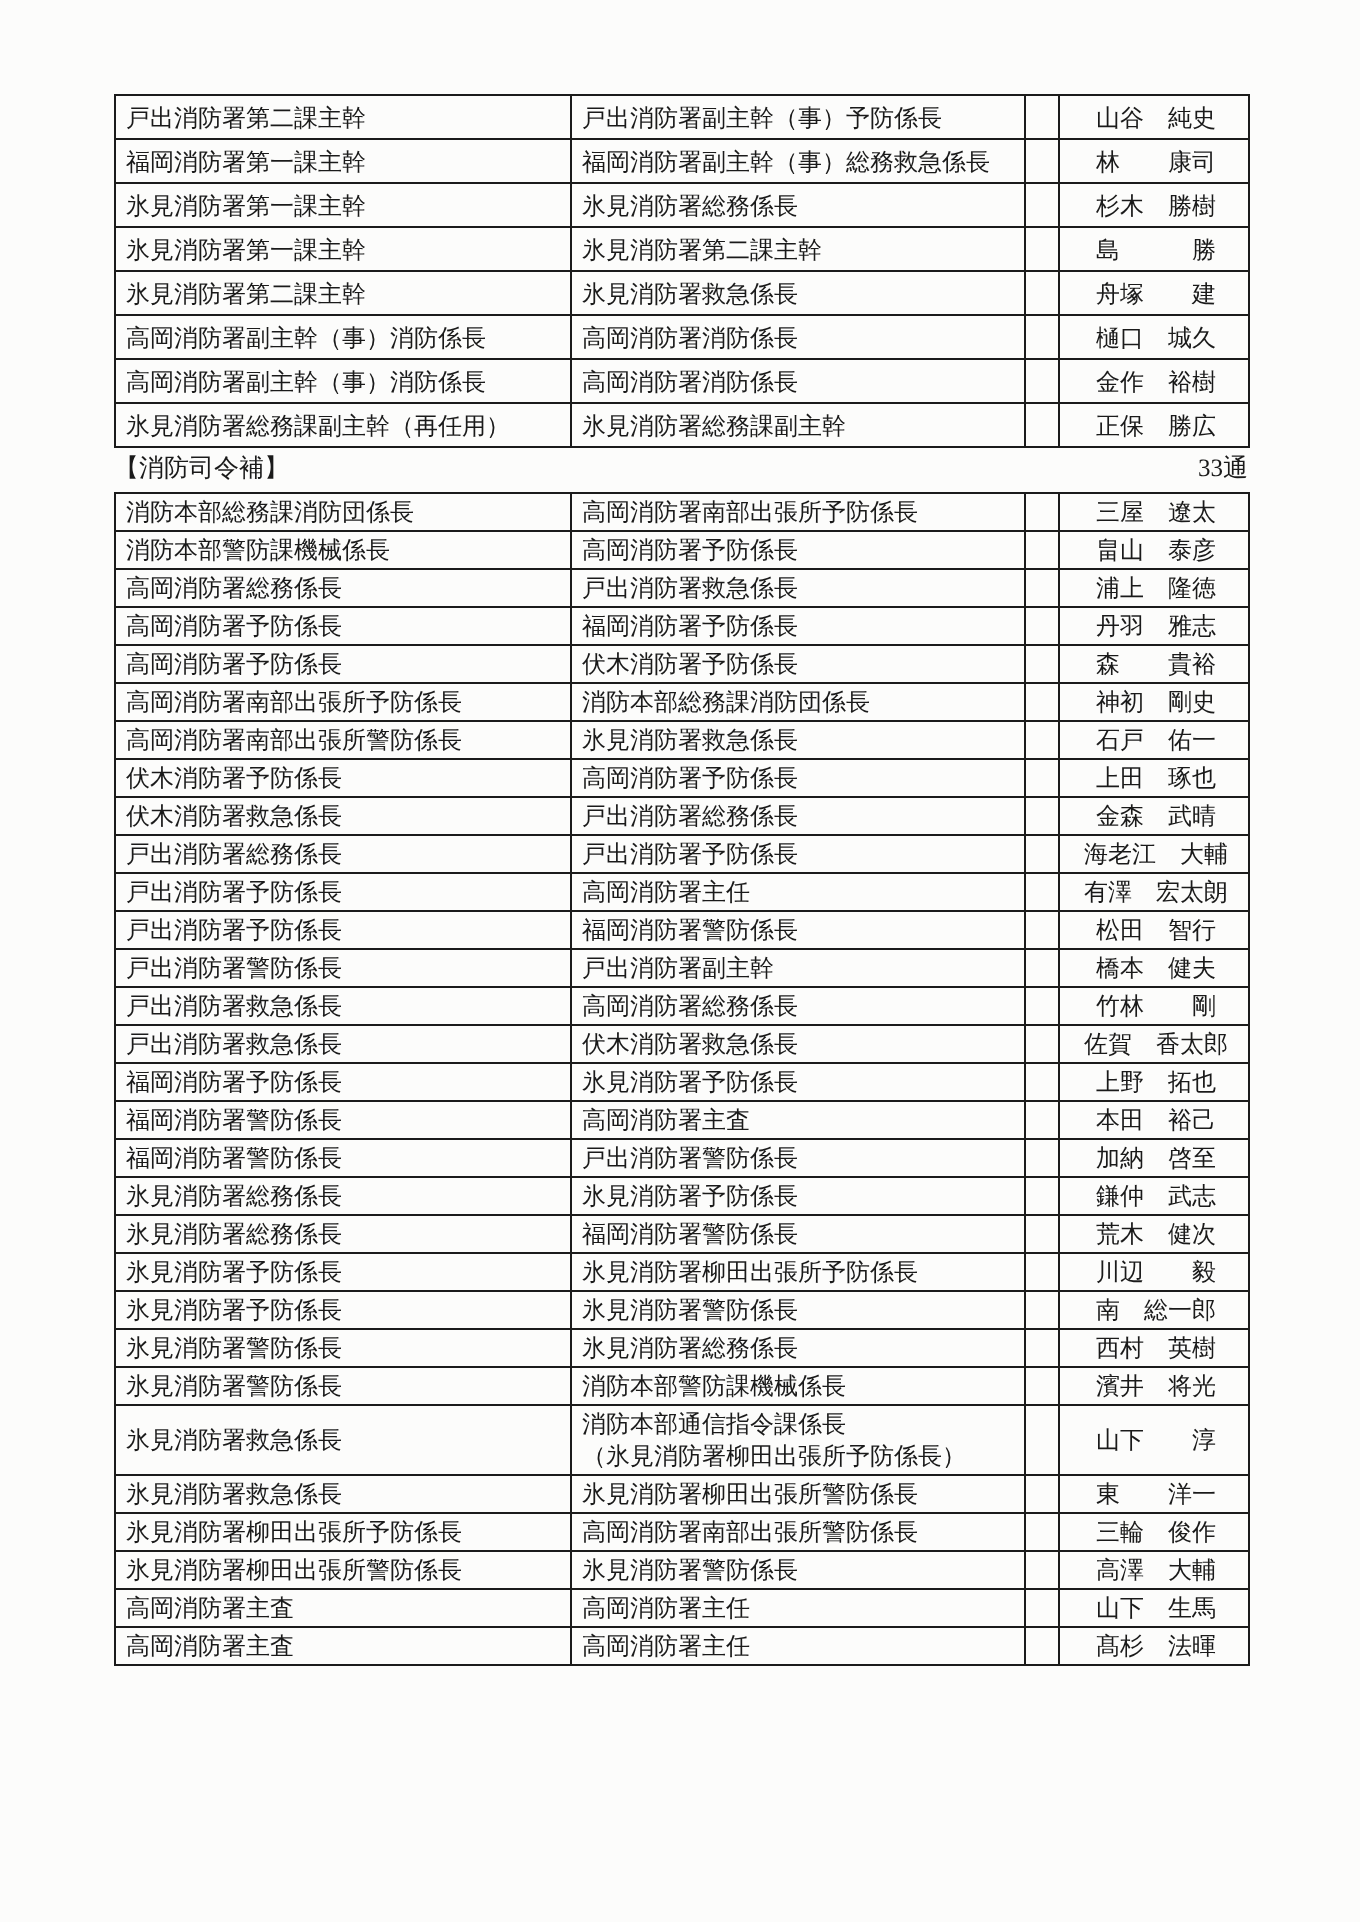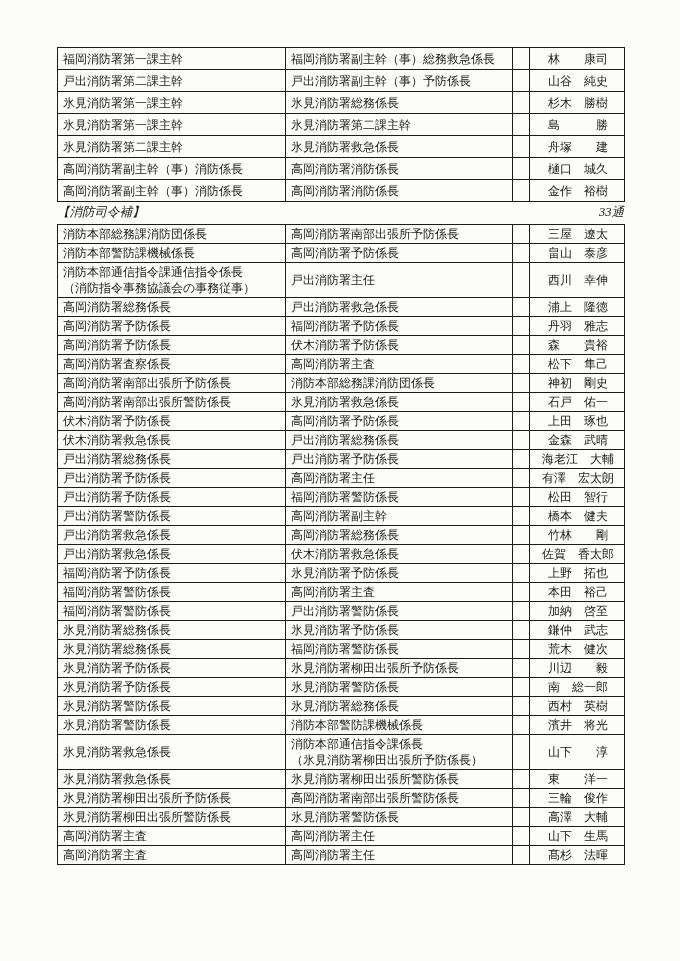--- a/index.html
+++ b/index.html
@@ -42,50 +42,49 @@
     white-space: pre;
     padding: 1px 2px;
   }
   .section-line {
     display: flex;
     justify-content: space-between;
     align-items: flex-end;
     height: 16px;
     margin: 3px 0 3px 0;
     font-size: 12.5px;
-    font-style: italic;
   }
 </style>
 </head>
 <body>
 
 <div class="page">
   <div class="content">
 
     <table class="roster t1">
       <colgroup>
         <col style="width:228px">
           <col style="width:227px">
           <col style="width:17px">
           <col style="width:95px">
       </colgroup>
       <tbody id="t1-body">
           <tr>
+            <td class="from">戸出消防署第二課主幹</td>
+            <td class="to">戸出消防署副主幹（事）予防係長</td>
+            <td class="spacer"></td>
+            <td class="name">山谷　純史</td>
+          </tr>
+          <tr>
             <td class="from">福岡消防署第一課主幹</td>
             <td class="to">福岡消防署副主幹（事）総務救急係長</td>
             <td class="spacer"></td>
             <td class="name">林　　康司</td>
           </tr>
           <tr>
-            <td class="from">戸出消防署第二課主幹</td>
-            <td class="to">戸出消防署副主幹（事）予防係長</td>
-            <td class="spacer"></td>
-            <td class="name">山谷　純史</td>
-          </tr>
-          <tr>
             <td class="from">氷見消防署第一課主幹</td>
             <td class="to">氷見消防署総務係長</td>
             <td class="spacer"></td>
             <td class="name">杉木　勝樹</td>
           </tr>
           <tr>
             <td class="from">氷見消防署第一課主幹</td>
             <td class="to">氷見消防署第二課主幹</td>
             <td class="spacer"></td>
             <td class="name">島　　　勝</td>
@@ -100,20 +99,26 @@
             <td class="from">高岡消防署副主幹（事）消防係長</td>
             <td class="to">高岡消防署消防係長</td>
             <td class="spacer"></td>
             <td class="name">樋口　城久</td>
           </tr>
           <tr>
             <td class="from">高岡消防署副主幹（事）消防係長</td>
             <td class="to">高岡消防署消防係長</td>
             <td class="spacer"></td>
             <td class="name">金作　裕樹</td>
+          </tr>
+          <tr>
+            <td class="from">氷見消防署総務課副主幹（再任用）</td>
+            <td class="to">氷見消防署総務課副主幹</td>
+            <td class="spacer"></td>
+            <td class="name">正保　勝広</td>
           </tr>
         </tbody>
     </table>
 
     <div class="section-line">
       <span>【消防司令補】</span>
       <span>33通</span>
     </div>
 
     <table class="roster t2">
@@ -130,51 +135,38 @@
             <td class="spacer"></td>
             <td class="name">三屋　遼太</td>
           </tr>
           <tr>
             <td class="from">消防本部警防課機械係長</td>
             <td class="to">高岡消防署予防係長</td>
             <td class="spacer"></td>
             <td class="name">畠山　泰彦</td>
           </tr>
           <tr>
-            <td class="from">消防本部通信指令課通信指令係長
-（消防指令事務協議会の事務従事）</td>
-            <td class="to">戸出消防署主任</td>
-            <td class="spacer"></td>
-            <td class="name">西川　幸伸</td>
-          </tr>
-          <tr>
             <td class="from">高岡消防署総務係長</td>
             <td class="to">戸出消防署救急係長</td>
             <td class="spacer"></td>
             <td class="name">浦上　隆徳</td>
           </tr>
           <tr>
             <td class="from">高岡消防署予防係長</td>
             <td class="to">福岡消防署予防係長</td>
             <td class="spacer"></td>
             <td class="name">丹羽　雅志</td>
           </tr>
           <tr>
             <td class="from">高岡消防署予防係長</td>
             <td class="to">伏木消防署予防係長</td>
             <td class="spacer"></td>
             <td class="name">森　　貴裕</td>
           </tr>
           <tr>
-            <td class="from">高岡消防署査察係長</td>
-            <td class="to">高岡消防署主査</td>
-            <td class="spacer"></td>
-            <td class="name">松下　隼己</td>
-          </tr>
-          <tr>
             <td class="from">高岡消防署南部出張所予防係長</td>
             <td class="to">消防本部総務課消防団係長</td>
             <td class="spacer"></td>
             <td class="name">神初　剛史</td>
           </tr>
           <tr>
             <td class="from">高岡消防署南部出張所警防係長</td>
             <td class="to">氷見消防署救急係長</td>
             <td class="spacer"></td>
             <td class="name">石戸　佑一</td>
@@ -204,21 +196,21 @@
             <td class="name">有澤　宏太朗</td>
           </tr>
           <tr>
             <td class="from">戸出消防署予防係長</td>
             <td class="to">福岡消防署警防係長</td>
             <td class="spacer"></td>
             <td class="name">松田　智行</td>
           </tr>
           <tr>
             <td class="from">戸出消防署警防係長</td>
-            <td class="to">高岡消防署副主幹</td>
+            <td class="to">戸出消防署副主幹</td>
             <td class="spacer"></td>
             <td class="name">橋本　健夫</td>
           </tr>
           <tr>
             <td class="from">戸出消防署救急係長</td>
             <td class="to">高岡消防署総務係長</td>
             <td class="spacer"></td>
             <td class="name">竹林　　剛</td>
           </tr>
           <tr>

